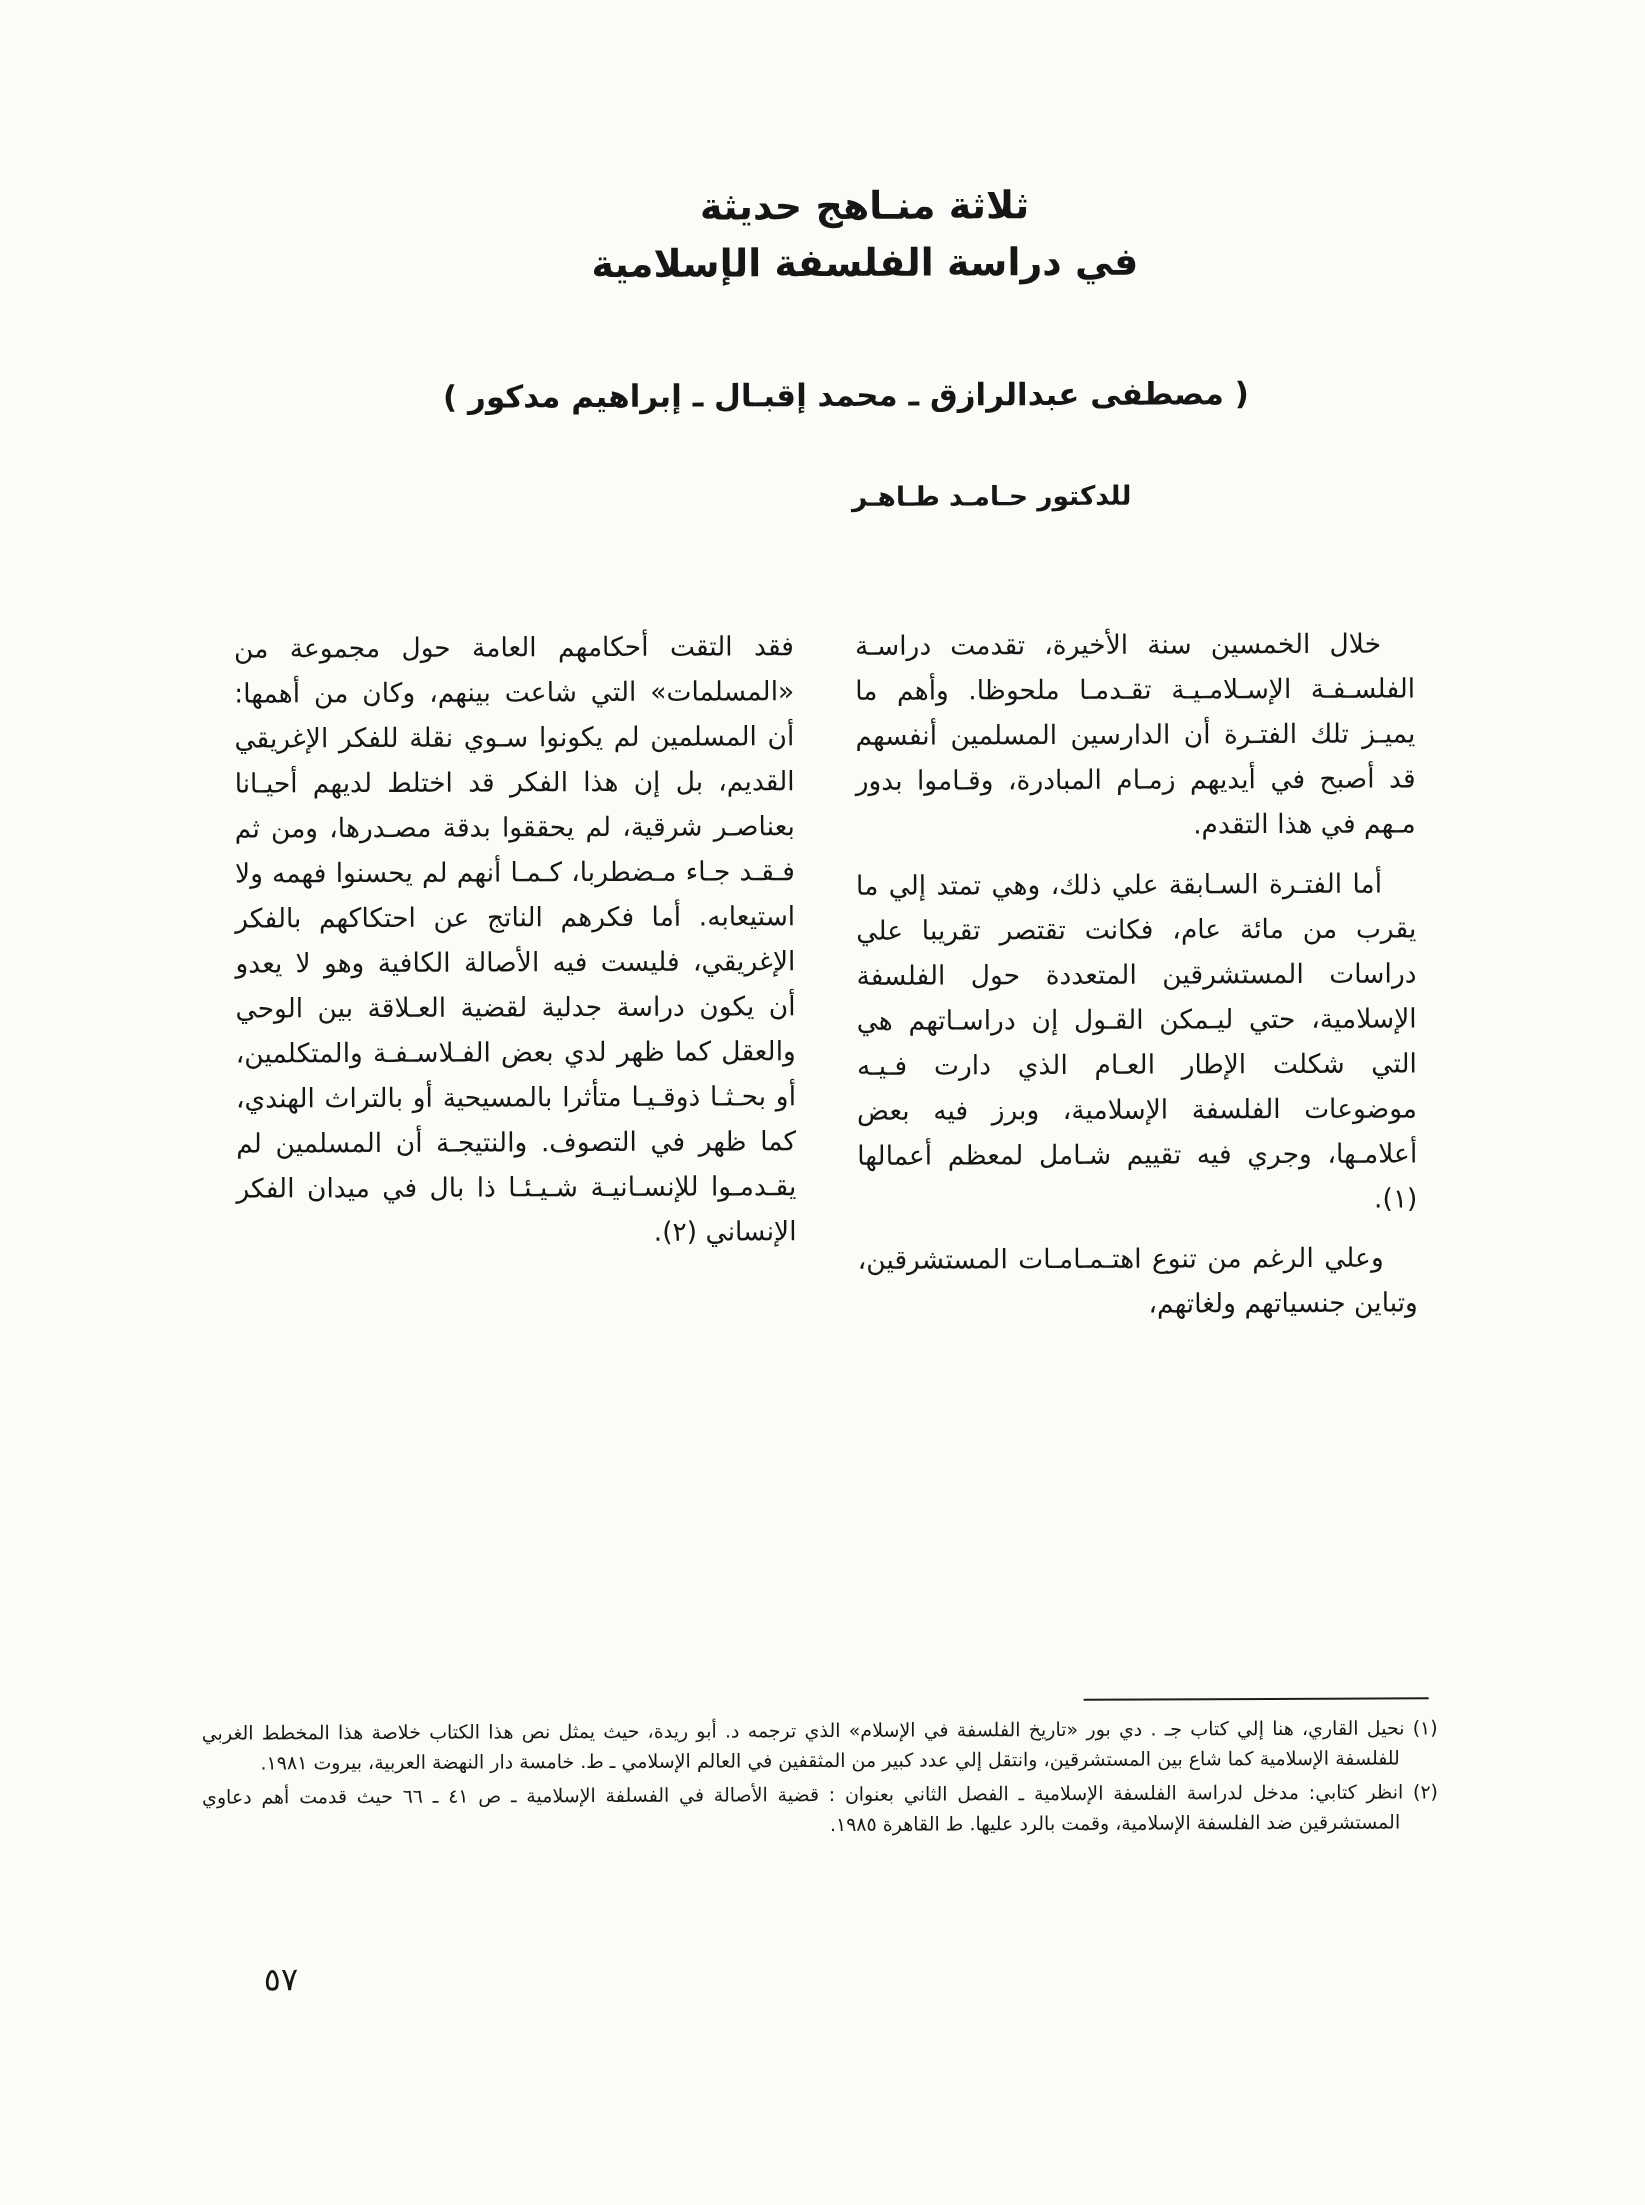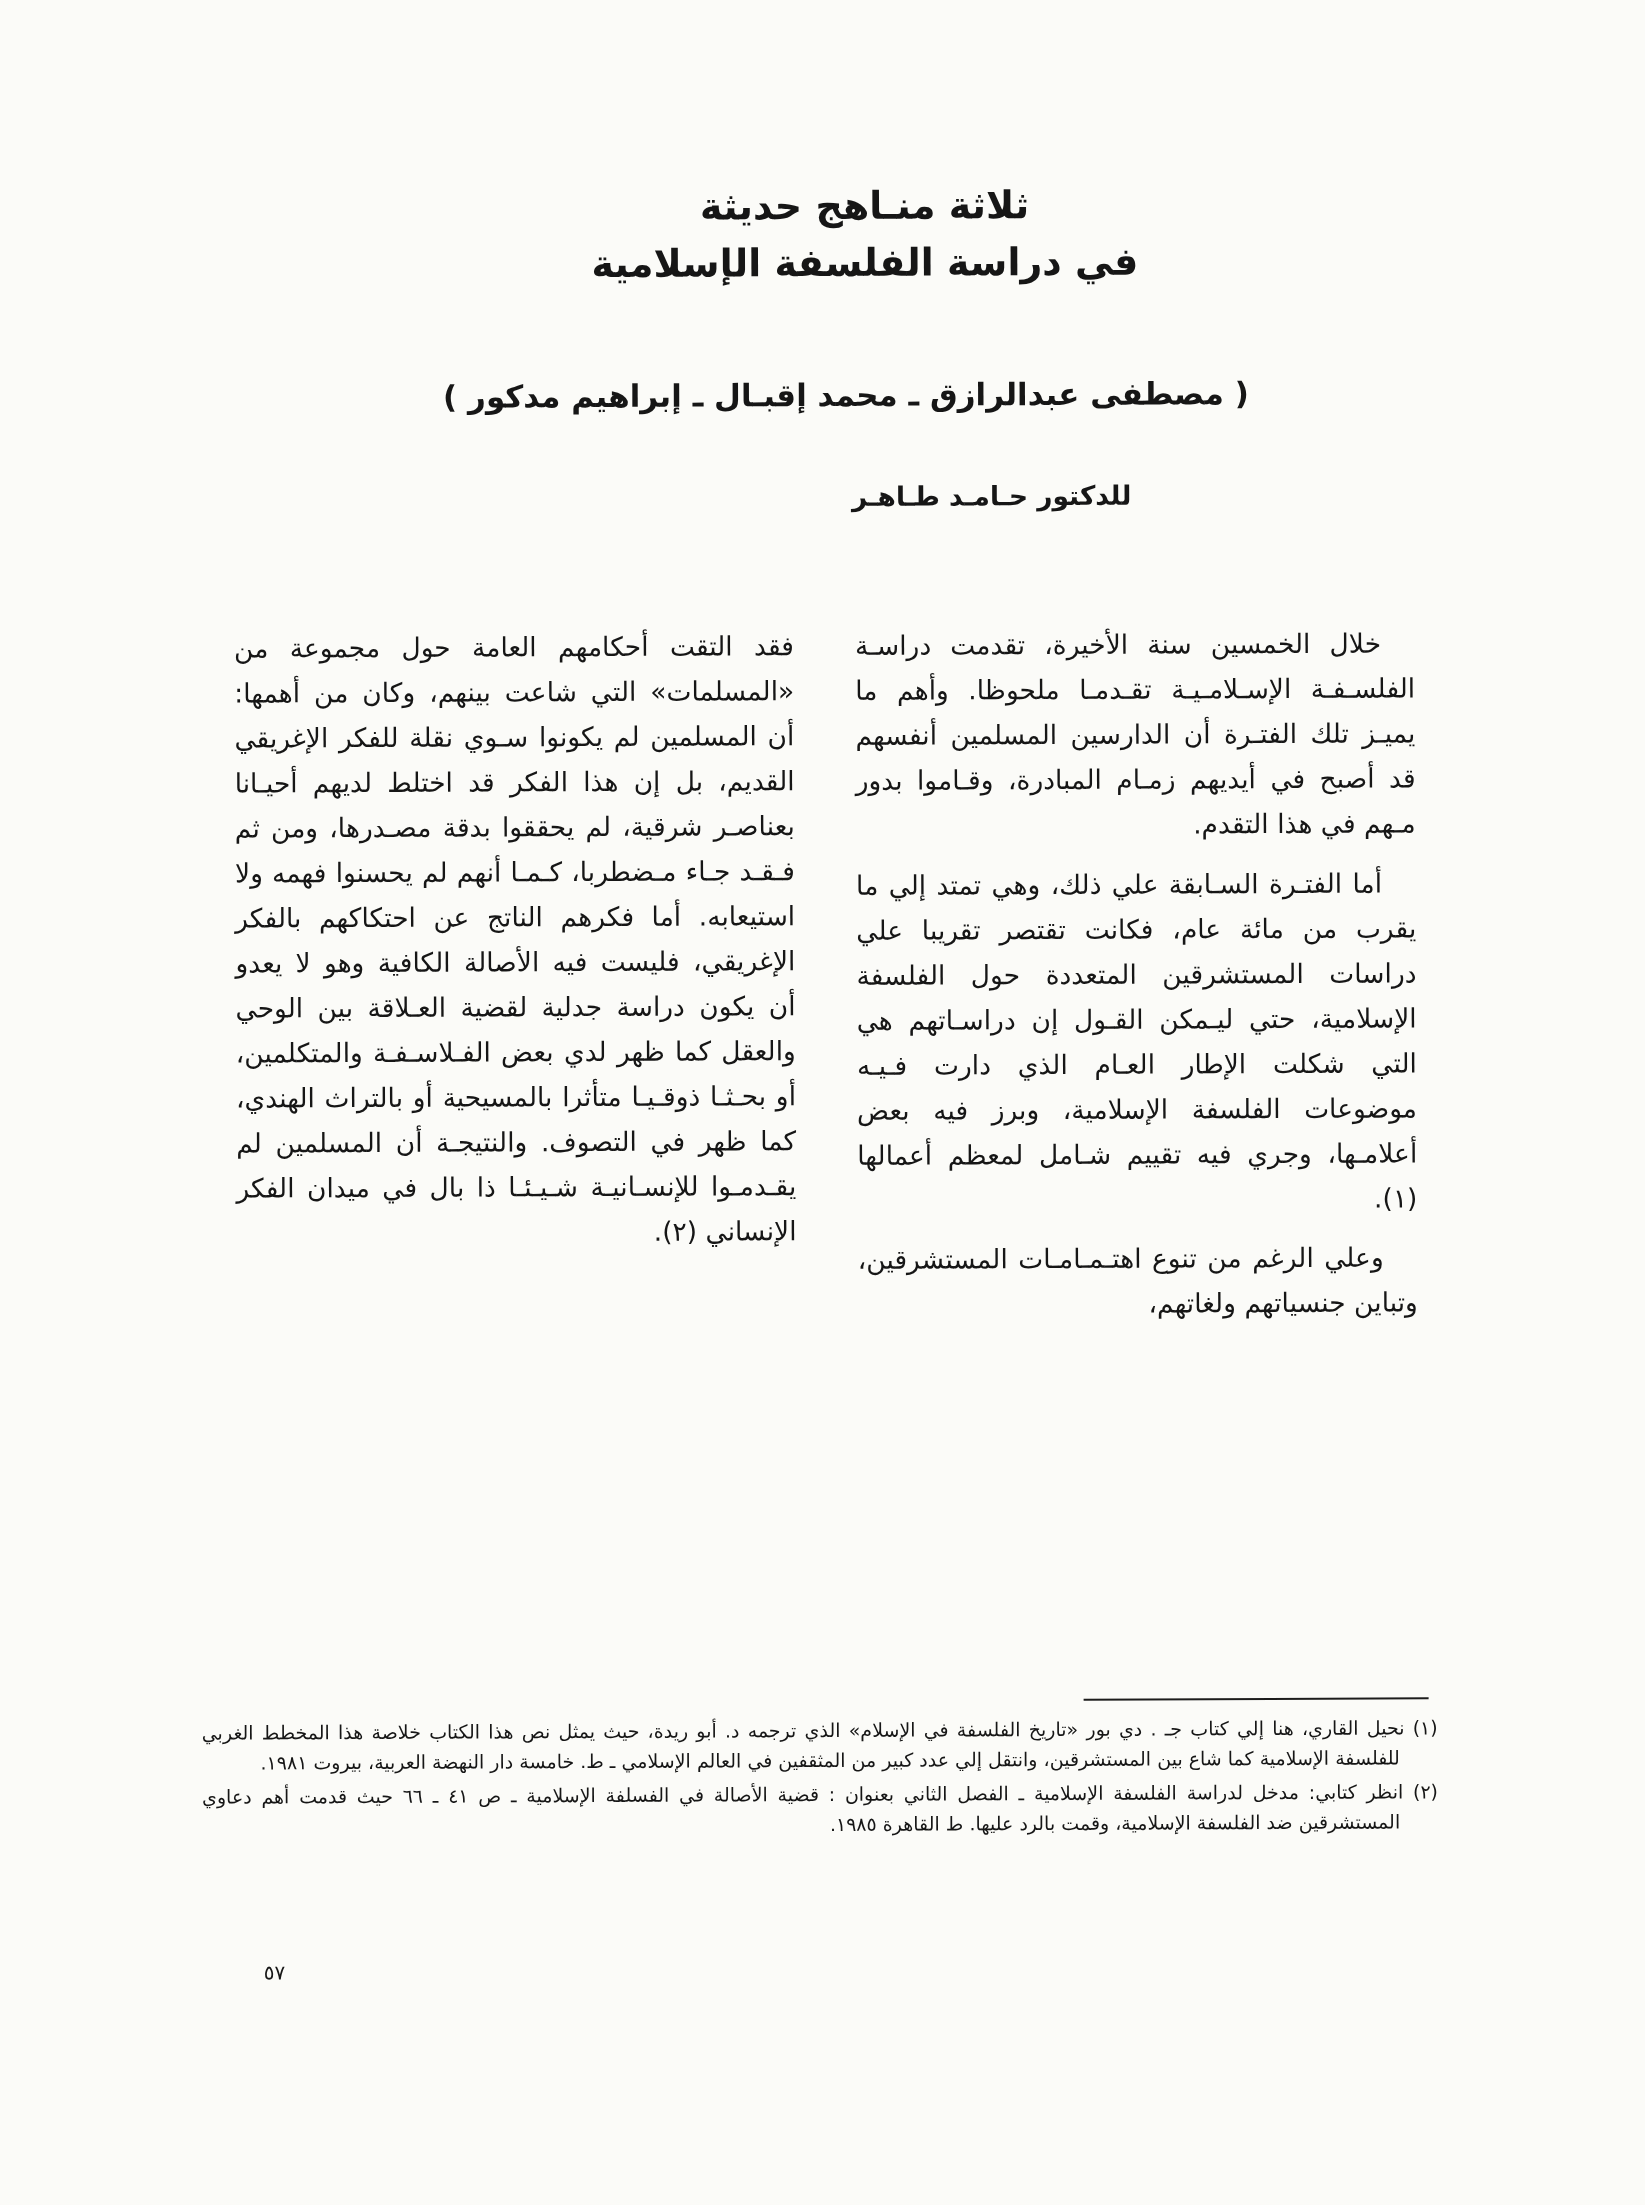--- a/index.html
+++ b/index.html
@@ -78,21 +78,21 @@
   .footnotes p {
     padding-right: 38px;
     text-indent: -38px;
     margin-bottom: 4px;
   }
   
   .page-number {
     position: absolute;
     left: 260px;
     top: 1958px;
-    font-size: 20px;
+    font-size: 32px;
     letter-spacing: 1.3px;
   }
 </style>
 </head>
 <body>
 
 <div class="page">
 
   <header class="title-block">
     <div class="title-line">ثلاثة منـاهج حديثة</div>

